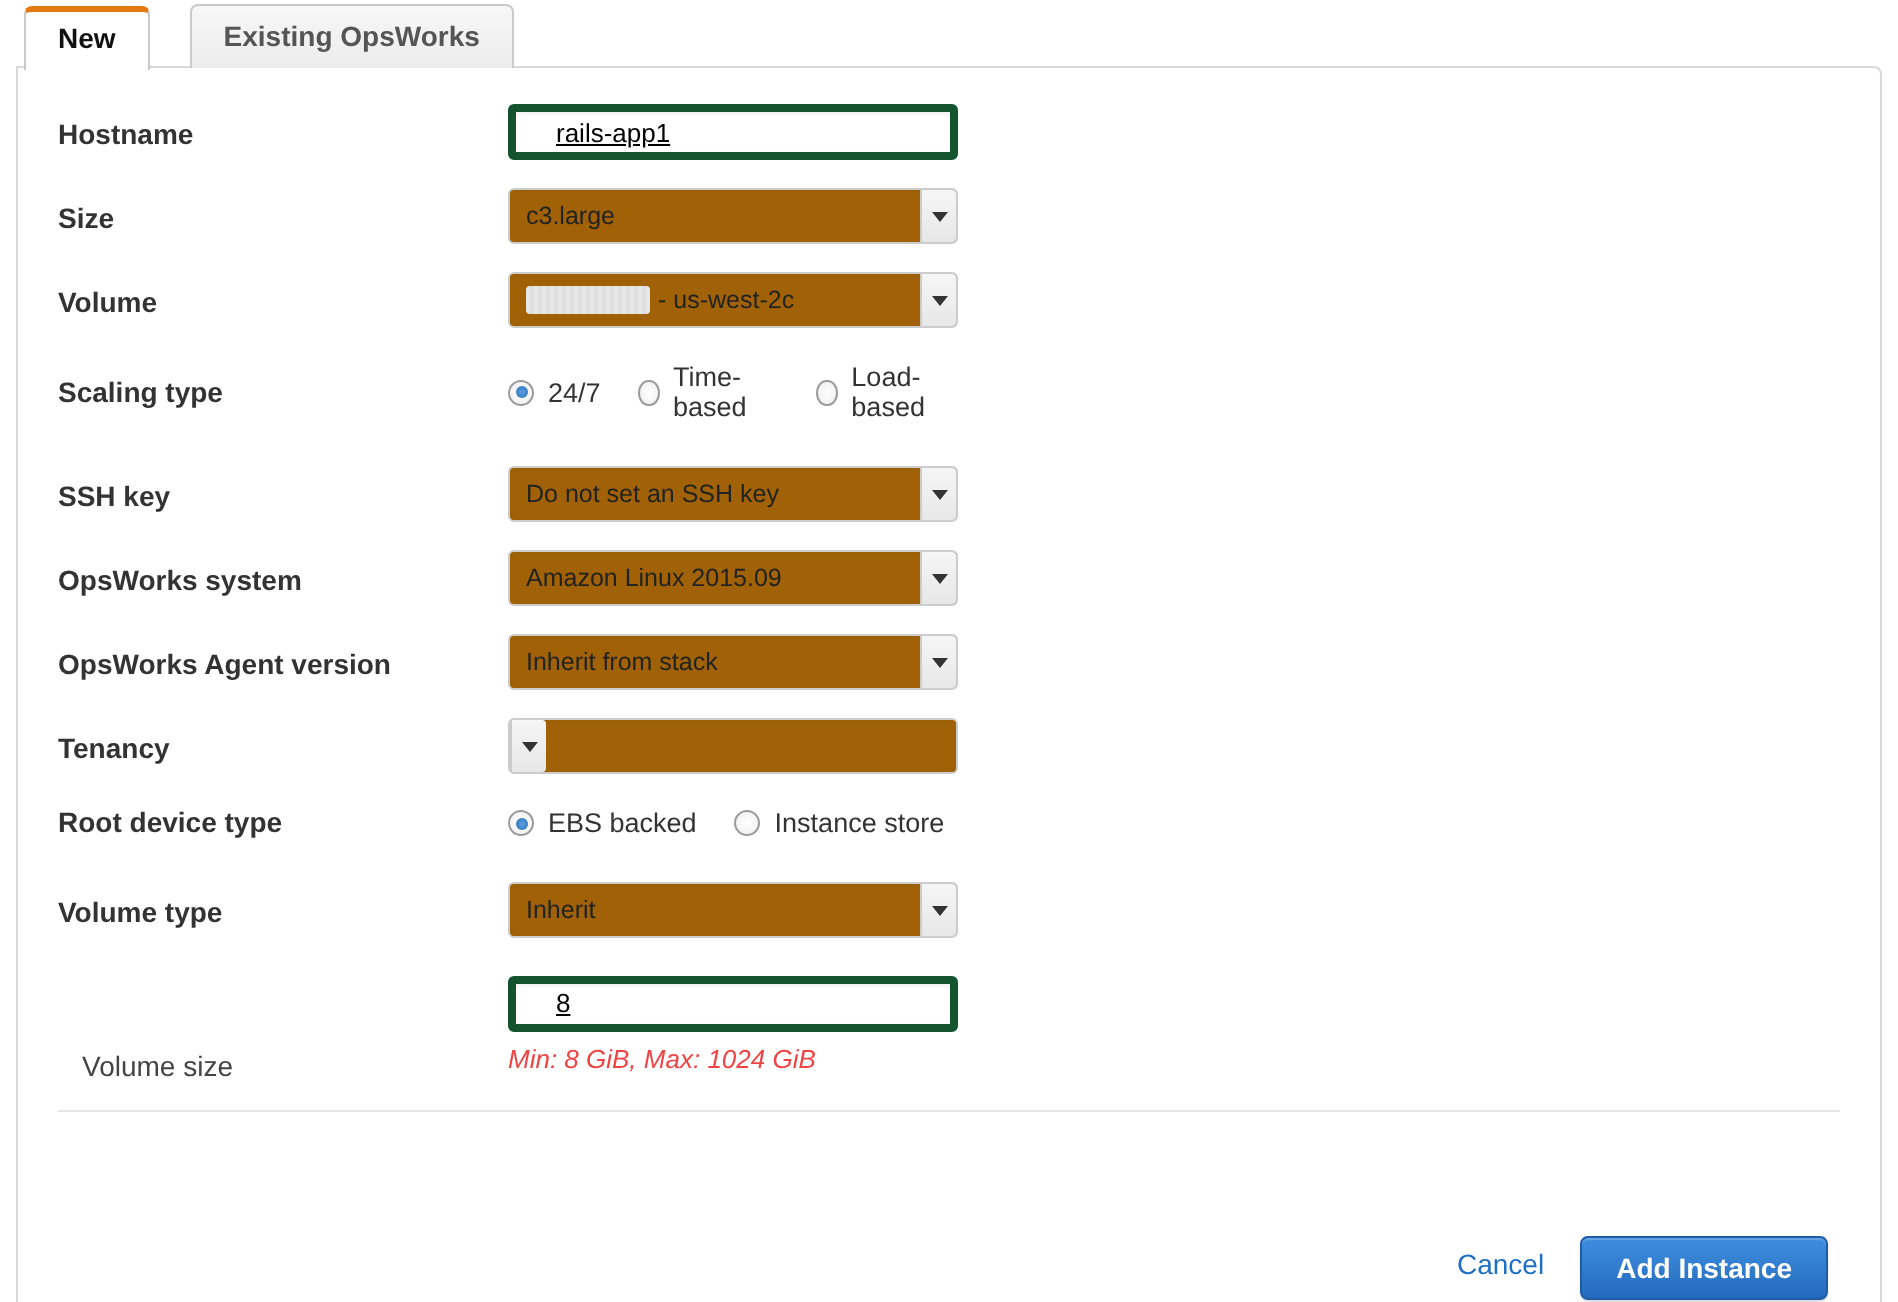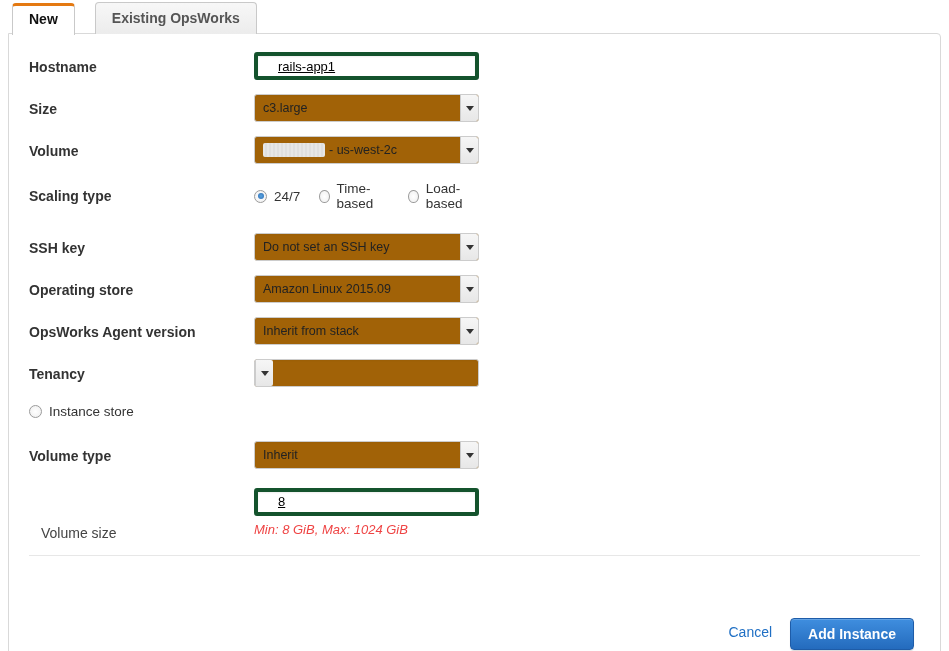--- a/index.html
+++ b/index.html
@@ -253,21 +253,21 @@
           <div class="select-btn">
             <svg viewBox="0 0 8 5">
                 <path d="M0 0 L8 0 L4 5 Z" fill="#333"></path>
               </svg>
           </div>
         </div>
       </div>
     </div>
 
     <div class="form-row">
-      <div class="label-col">Operating store</div>
+      <div class="label-col">OpsWorks system</div>
       <div class="field-col">
         <div class="select-wrap">
           <div class="select-value">Amazon Linux 2015.09</div>
           <div class="select-btn">
             <svg viewBox="0 0 8 5">
                 <path d="M0 0 L8 0 L4 5 Z" fill="#333"></path>
               </svg>
           </div>
         </div>
       </div>
@@ -294,22 +294,27 @@
           <div class="select-btn">
             <svg viewBox="0 0 8 5">
                 <path d="M0 0 L8 0 L4 5 Z" fill="#333"></path>
               </svg>
           </div>
         </div>
       </div>
     </div>
 
     <div class="form-row align-top">
+      <div class="label-col">Root device type</div>
       <div class="field-col">
         <div class="radio-list">
+          <label class="radio-item">
+            <span class="radio checked"></span>
+            <span>EBS backed</span>
+          </label>
           <label class="radio-item">
             <span class="radio"></span>
             <span>Instance store</span>
           </label>
         </div>
       </div>
     </div>
 
     <div class="form-row mt-extra">
       <div class="label-col">Volume type</div>

